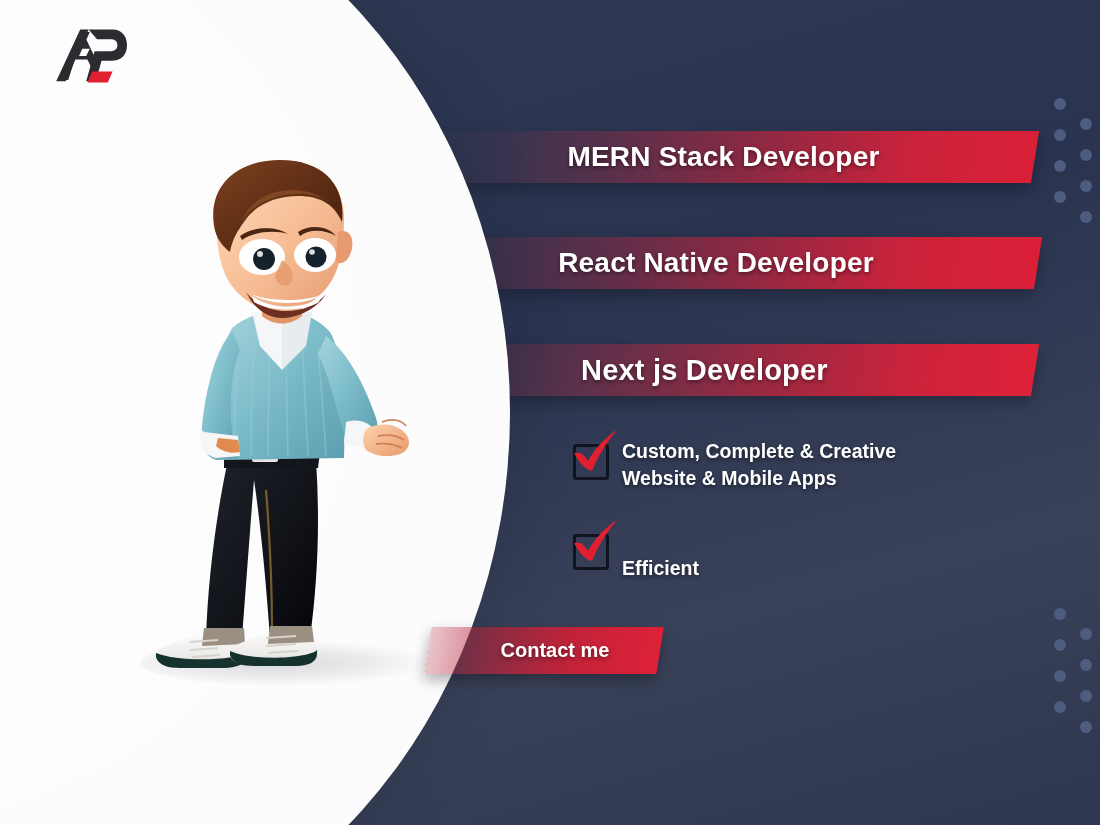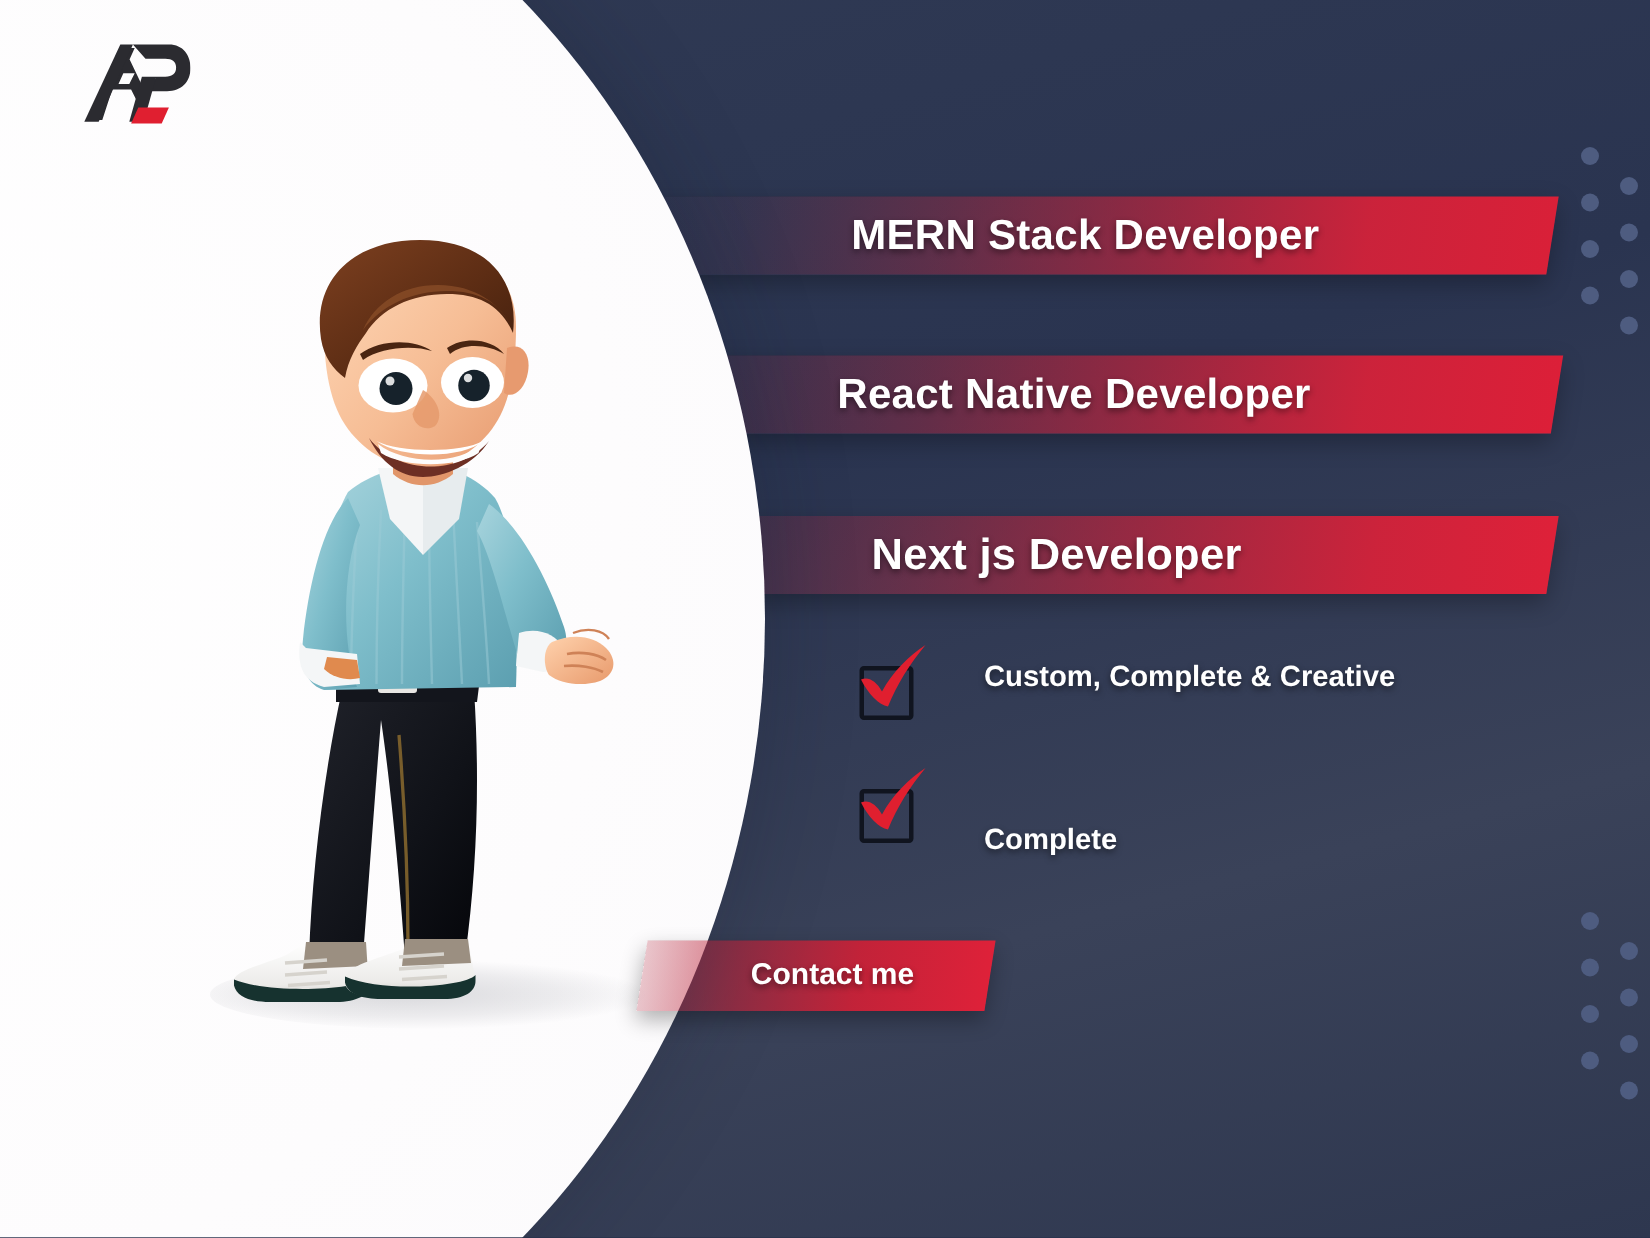--- a/index.html
+++ b/index.html
@@ -118,21 +118,20 @@
     padding-left:22px;
   }
 
   
   .features{
     position:absolute;left:566px;top:430px;width:470px;z-index:8;
   }
   .feature{
     display:flex;align-items:flex-start;
     margin-bottom:28px;
-    gap:34px;
   }
   .check-wrap{
     position:relative;width:56px;height:54px;flex:0 0 56px;
   }
   .check-box{
     position:absolute;left:7px;top:14px;
     width:30px;height:30px;
     border:3px solid #10141f;
     border-radius:3px;
     background:transparent;
@@ -343,33 +342,34 @@
   <div class="features">
     <div class="feature">
       <div class="check-wrap">
         <div class="check-box"></div>
         <svg class="check-mark" viewBox="0 0 52 50">
           <path d="M6 27 C11 25 16 28 20 35 C27 22 38 11 49 4 C39 16 30 30 24 45 C18 44 11 37 6 27 Z" fill="#e01f2f"></path>
         </svg>
       </div>
       <div class="feature-text">
         <span>Custom, Complete &amp; Creative</span><br>
+        <span>Website &amp; Mobile Apps</span>
       </div>
     </div>
 
     <div class="feature">
       <div class="check-wrap">
         <div class="check-box"></div>
         <svg class="check-mark" viewBox="0 0 52 50">
           <path d="M6 27 C11 25 16 28 20 35 C27 22 38 11 49 4 C39 16 30 30 24 45 C18 44 11 37 6 27 Z" fill="#e01f2f"></path>
         </svg>
       </div>
       <div class="feature-text">
         <br>
-        <span>Complete</span>
+        <span>Efficient</span>
       </div>
     </div>
   </div>
 
   <div id="contact-btn">
     <div class="inner">Contact me</div>
   </div>
 
 </div>
 

